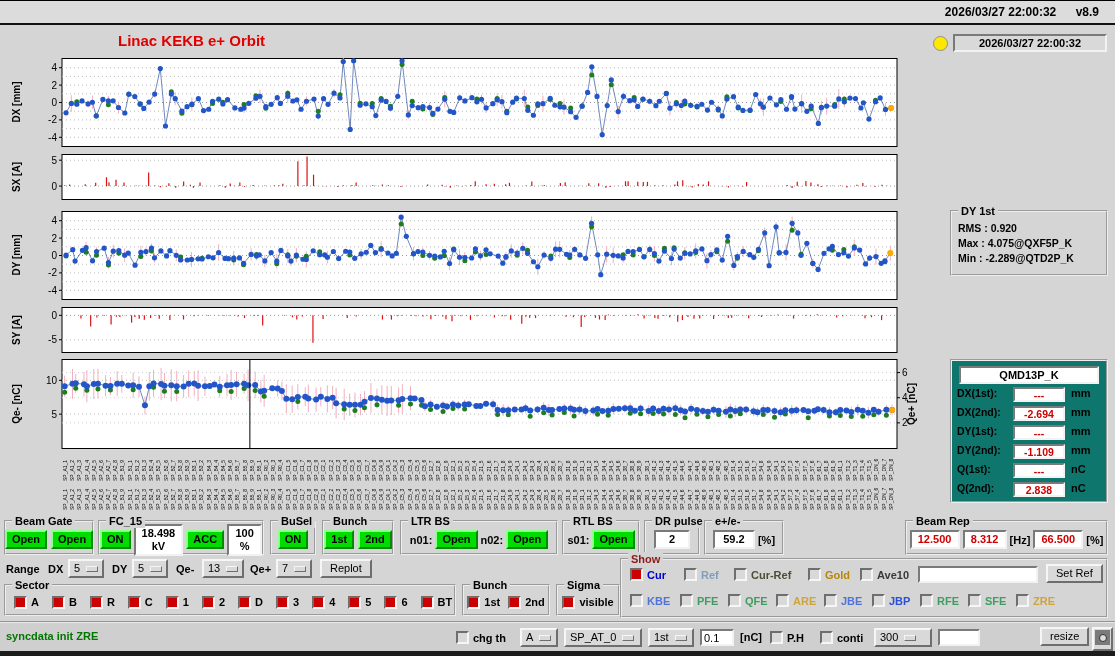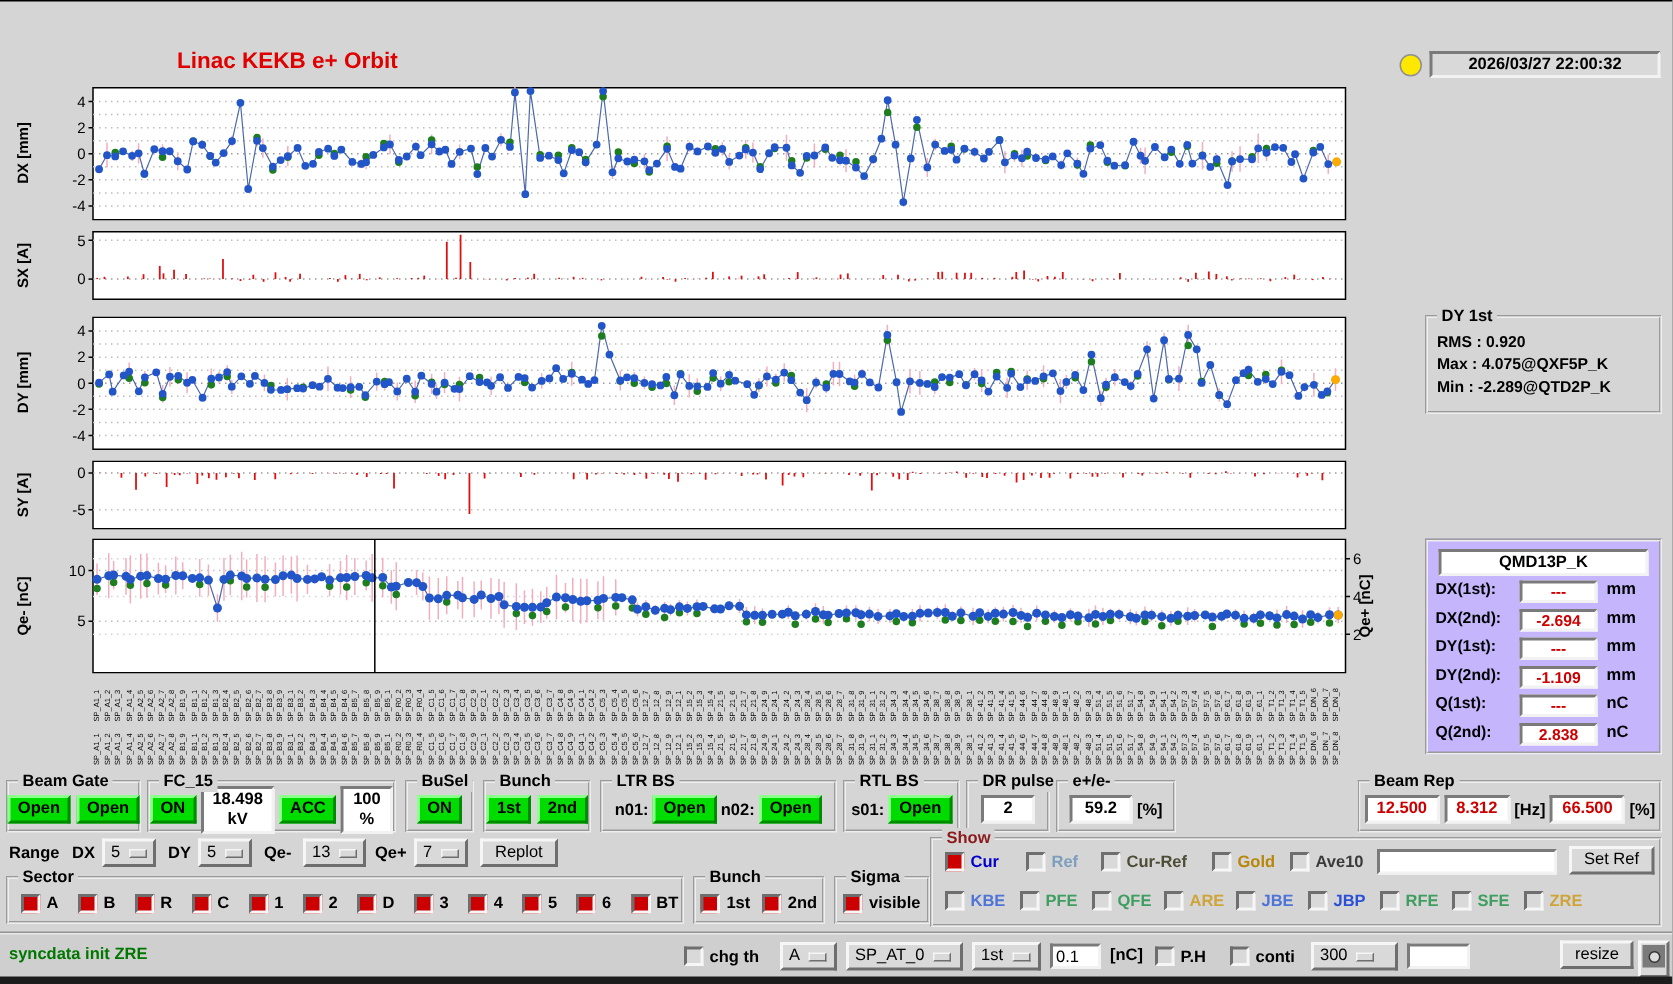--- a/index.html
+++ b/index.html
@@ -9,21 +9,21 @@
           box-sizing:border-box;text-align:right;line-height:22px;font-weight:bold;font-size:12px;padding-right:16px;}
   .topbar .ver{margin-left:16px;}
   .main-title{position:absolute;left:118px;top:31px;color:#e00000;font-weight:bold;font-size:15px;}
   .lamp{position:absolute;left:933px;top:35px;width:13px;height:13px;border-radius:50%;background:#ffe800;border:1px solid #909090;}
   .tsbox{position:absolute;left:953px;top:33px;width:154px;height:18px;background:#d9d9d9;border:2px solid;
          border-color:#7a7a7a #f2f2f2 #f2f2f2 #7a7a7a;text-align:center;font-weight:bold;line-height:14px;box-sizing:border-box;}
   .group{position:absolute;border:2px groove #eeeeee;box-sizing:border-box;}
   .glabel{position:absolute;top:-8px;left:6px;background:#d5d5d5;padding:0 3px;font-size:11px;font-weight:bold;line-height:14px;white-space:nowrap;}
   .stats{left:950px;width:158px;height:66px;padding:9px 0 0 6px;}
   .srow{font-size:10.5px;font-weight:bold;line-height:15px;white-space:nowrap;}
-  .qmd{left:950px;top:358px;width:158px;height:144px;background:#c4b5fd;}
+  .qmd{left:950px;top:358px;width:158px;height:144px;background:#0f766e;}
   .qmd-title{margin:5px auto 3px;width:140px;background:#fff;border:2px solid;border-color:#7a7a7a #f2f2f2 #f2f2f2 #7a7a7a;
              text-align:center;font-weight:bold;line-height:14px;box-sizing:border-box;}
   .qmd-row{display:flex;align-items:flex-start;padding:0 5px;height:19px;}
   .qmd-row .lab{width:56px;font-weight:bold;font-size:10.5px;}
   .qmd-row .val{flex:0 0 52px;background:#fff;border:2px solid;border-color:#7a7a7a #f2f2f2 #f2f2f2 #7a7a7a;
                 color:#cc0000;text-align:center;font-weight:bold;height:15px;line-height:12px;box-sizing:border-box;font-size:10.5px;}
   .qmd-row .unit{margin-left:6px;font-weight:bold;}
   .grow{display:flex;align-items:center;justify-content:center;gap:4px;height:100%;padding-top:4px;box-sizing:border-box;}
   .bg{background:#00dc00;border:2px solid;border-color:#8cff8c #008a00 #008a00 #8cff8c;font-weight:bold;
       text-align:center;padding:1px 5px;display:inline-block;line-height:13px;}
@@ -53,20 +53,24 @@
   .show-title{color:#8b1a1a;}
   .abs{position:absolute;}
   .cam{position:relative;width:15px;height:15px;background:#7a7a7a;display:inline-block;}
   .cam::after{content:'';position:absolute;left:4px;top:4px;width:6px;height:6px;border-radius:50%;background:#ddd;border:1px solid #333;}
 </style>
 </head>
 <body>
 
 <div class="page">
 
+  <div class="topbar">
+    <span>2026/03/27 22:00:32</span>
+    <span class="ver">v8.9</span>
+  </div>
 
   <div class="main-title">Linac KEKB e+ Orbit</div>
 
   <span class="lamp"></span>
   <div class="tsbox">2026/03/27 22:00:32</div>
 
   <span class="axis-label" style="left:16px;top:101px">DX [mm]</span>
   <span class="axis-label" style="left:16px;top:176px">SX [A]</span>
   <span class="axis-label" style="left:16px;top:254px">DY [mm]</span>
   <span class="axis-label" style="left:16px;top:329px">SY [A]</span>

